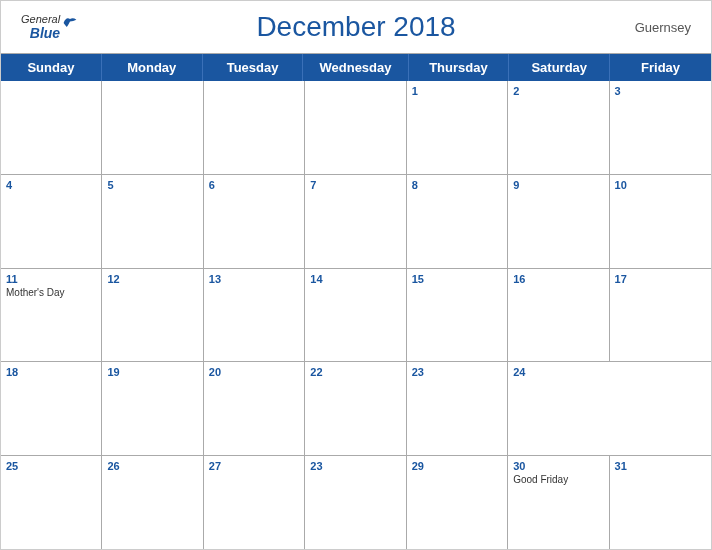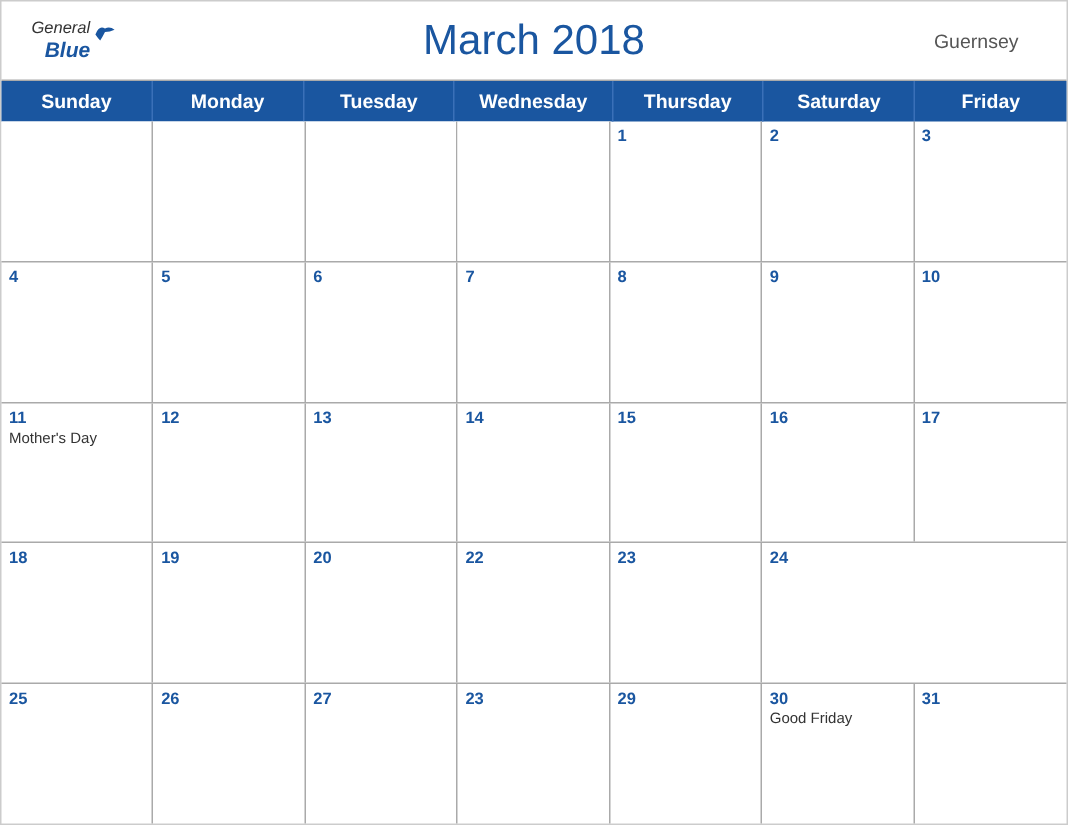--- a/index.html
+++ b/index.html
@@ -52,21 +52,21 @@
       height: 16px;
     }
     .title {
       font-size: 28px;
       color: #1a56a0;
       font-weight: normal;
       text-align: center;
     }
     .country {
       position: absolute;
-      right: 32px;
+      right: 20px;
       font-size: 13px;
       color: #555;
     }
     .calendar-grid {
       flex: 1;
       display: flex;
       flex-direction: column;
       border-top: 1px solid #aaa;
     }
     .day-headers {
@@ -133,21 +133,21 @@
       <div style="position:relative; display:flex; align-items:center;">
         <div style="display:flex; flex-direction:column; align-items:flex-end;">
           <span class="logo-text-general">General</span>
           <span class="logo-text-blue">Blue</span>
         </div>
         <svg class="logo-bird" viewBox="0 0 20 20" xmlns="http://www.w3.org/2000/svg">
           <path d="M2,10 Q5,2 10,5 Q14,3 18,6 Q14,8 10,8 Q8,12 6,15 Q4,13 2,10Z" fill="#1a56a0"></path>
         </svg>
       </div>
     </div>
-    <h1 class="title">March 2018</h1>
+    <h1 class="title">December 2018</h1>
     <span class="country">Guernsey</span>
   </div>
 
   <div class="calendar-grid">
     <div class="day-headers">
     <div class="day-header">Sunday</div>
         <div class="day-header">Monday</div>
         <div class="day-header">Tuesday</div>
         <div class="day-header">Wednesday</div>
         <div class="day-header">Thursday</div>

